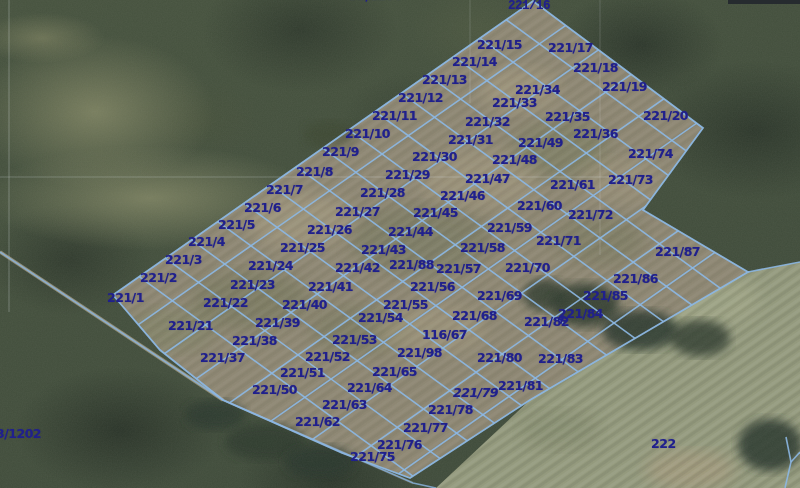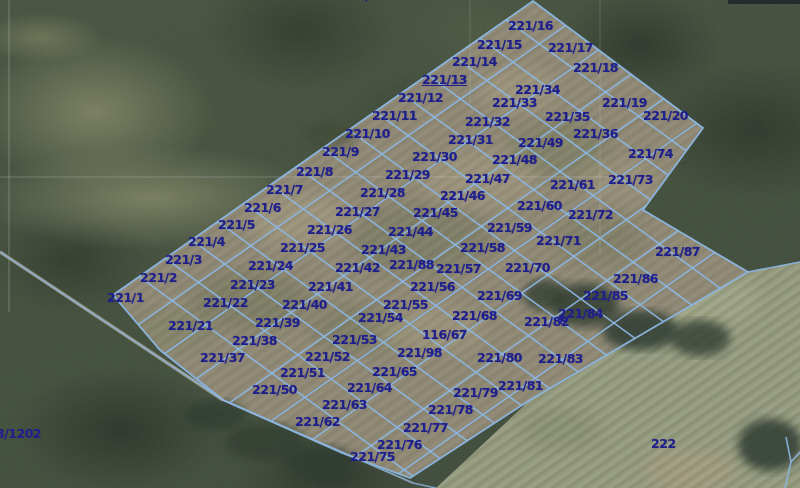--- a/index.html
+++ b/index.html
@@ -163,27 +163,27 @@
       <span class="lbl" style="left: 165px; top: 254px;">221/3</span>
       <span class="lbl" style="left: 188px; top: 236px;">221/4</span>
       <span class="lbl" style="left: 218px; top: 219px;">221/5</span>
       <span class="lbl" style="left: 244px; top: 202px;">221/6</span>
       <span class="lbl" style="left: 266px; top: 184px;">221/7</span>
       <span class="lbl" style="left: 296px; top: 166px;">221/8</span>
       <span class="lbl" style="left: 322px; top: 146px;">221/9</span>
       <span class="lbl" style="left: 345px; top: 128px;">221/10</span>
       <span class="lbl" style="left: 372px; top: 110px;">221/11</span>
       <span class="lbl" style="left: 398px; top: 92px;">221/12</span>
-      <span class="lbl" style="left: 422px; top: 74px; text-decoration: underline;">221/13</span>
+      <span class="lbl" style="left: 422px; top: 74px;">221/13</span>
       <span class="lbl" style="left: 452px; top: 56px;">221/14</span>
       <span class="lbl" style="left: 477px; top: 39px;">221/15</span>
-      <span class="lbl" style="left: 508px; top: 20px;">221/16</span>
+      <span class="lbl" style="left: 508px; top: 0; font-family: Liberation Mono, monospace;">221/16</span>
       <span class="lbl" style="left: 548px; top: 42px;">221/17</span>
       <span class="lbl" style="left: 573px; top: 62px;">221/18</span>
-      <span class="lbl" style="left: 602px; top: 81px; margin-top: 16px;">221/19</span>
+      <span class="lbl" style="left: 602px; top: 81px;">221/19</span>
       <span class="lbl" style="left: 643px; top: 110px;">221/20</span>
       <span class="lbl" style="left: 168px; top: 320px;">221/21</span>
       <span class="lbl" style="left: 203px; top: 297px;">221/22</span>
       <span class="lbl" style="left: 230px; top: 279px;">221/23</span>
       <span class="lbl" style="left: 248px; top: 260px;">221/24</span>
       <span class="lbl" style="left: 280px; top: 242px;">221/25</span>
       <span class="lbl" style="left: 307px; top: 224px;">221/26</span>
       <span class="lbl" style="left: 335px; top: 206px;">221/27</span>
       <span class="lbl" style="left: 360px; top: 187px;">221/28</span>
       <span class="lbl" style="left: 385px; top: 169px;">221/29</span>
@@ -229,21 +229,21 @@
       <span class="lbl" style="left: 477px; top: 290px;">221/69</span>
       <span class="lbl" style="left: 505px; top: 262px;">221/70</span>
       <span class="lbl" style="left: 536px; top: 235px;">221/71</span>
       <span class="lbl" style="left: 568px; top: 209px;">221/72</span>
       <span class="lbl" style="left: 608px; top: 174px;">221/73</span>
       <span class="lbl" style="left: 628px; top: 148px;">221/74</span>
       <span class="lbl" style="left: 350px; top: 451px;">221/75</span>
       <span class="lbl" style="left: 377px; top: 439px;">221/76</span>
       <span class="lbl" style="left: 403px; top: 422px;">221/77</span>
       <span class="lbl" style="left: 428px; top: 404px;">221/78</span>
-      <span class="lbl" style="left: 453px; top: 387px;">221/79</span>
+      <span class="lbl" style="left: 453px; top: 387px; font-style: italic;">221/79</span>
       <span class="lbl" style="left: 477px; top: 352px;">221/80</span>
       <span class="lbl" style="left: 498px; top: 380px;">221/81</span>
       <span class="lbl" style="left: 524px; top: 316px;">221/82</span>
       <span class="lbl" style="left: 538px; top: 353px;">221/83</span>
       <span class="lbl" style="left: 558px; top: 308px;">221/84</span>
       <span class="lbl" style="left: 583px; top: 290px;">221/85</span>
       <span class="lbl" style="left: 613px; top: 273px;">221/86</span>
       <span class="lbl" style="left: 655px; top: 246px;">221/87</span>
       <span class="lbl" style="left: 389px; top: 259px;">221/88</span>
       <span class="lbl" style="left: -4px; top: 428px;">3/1202</span>

